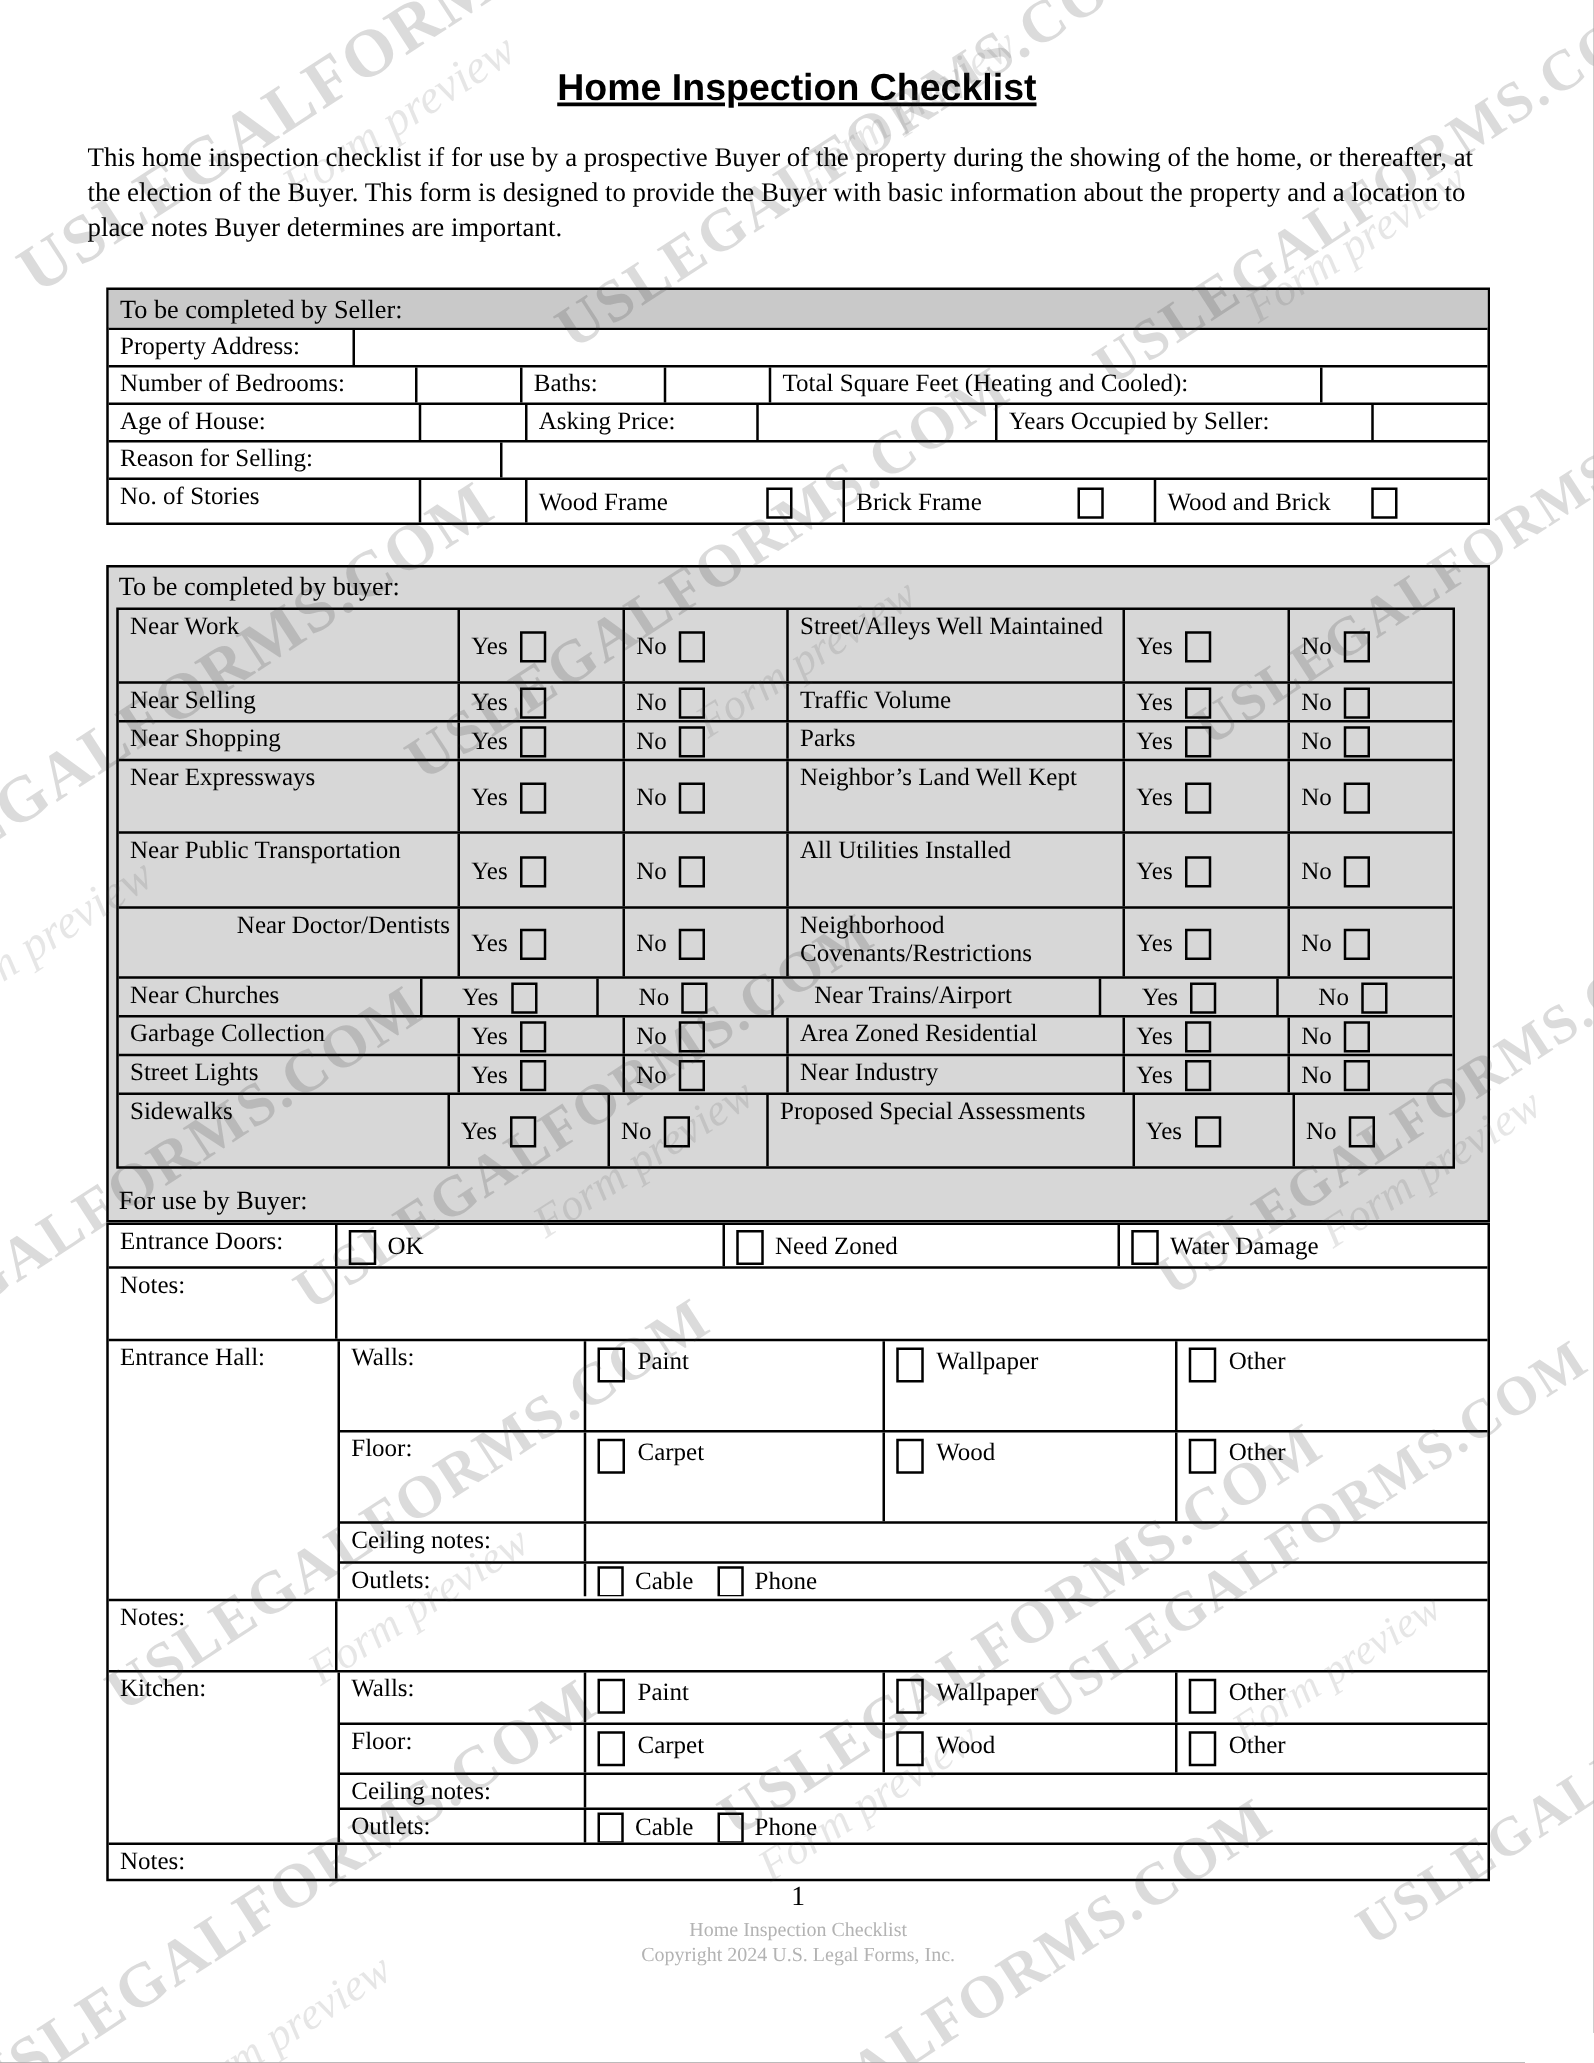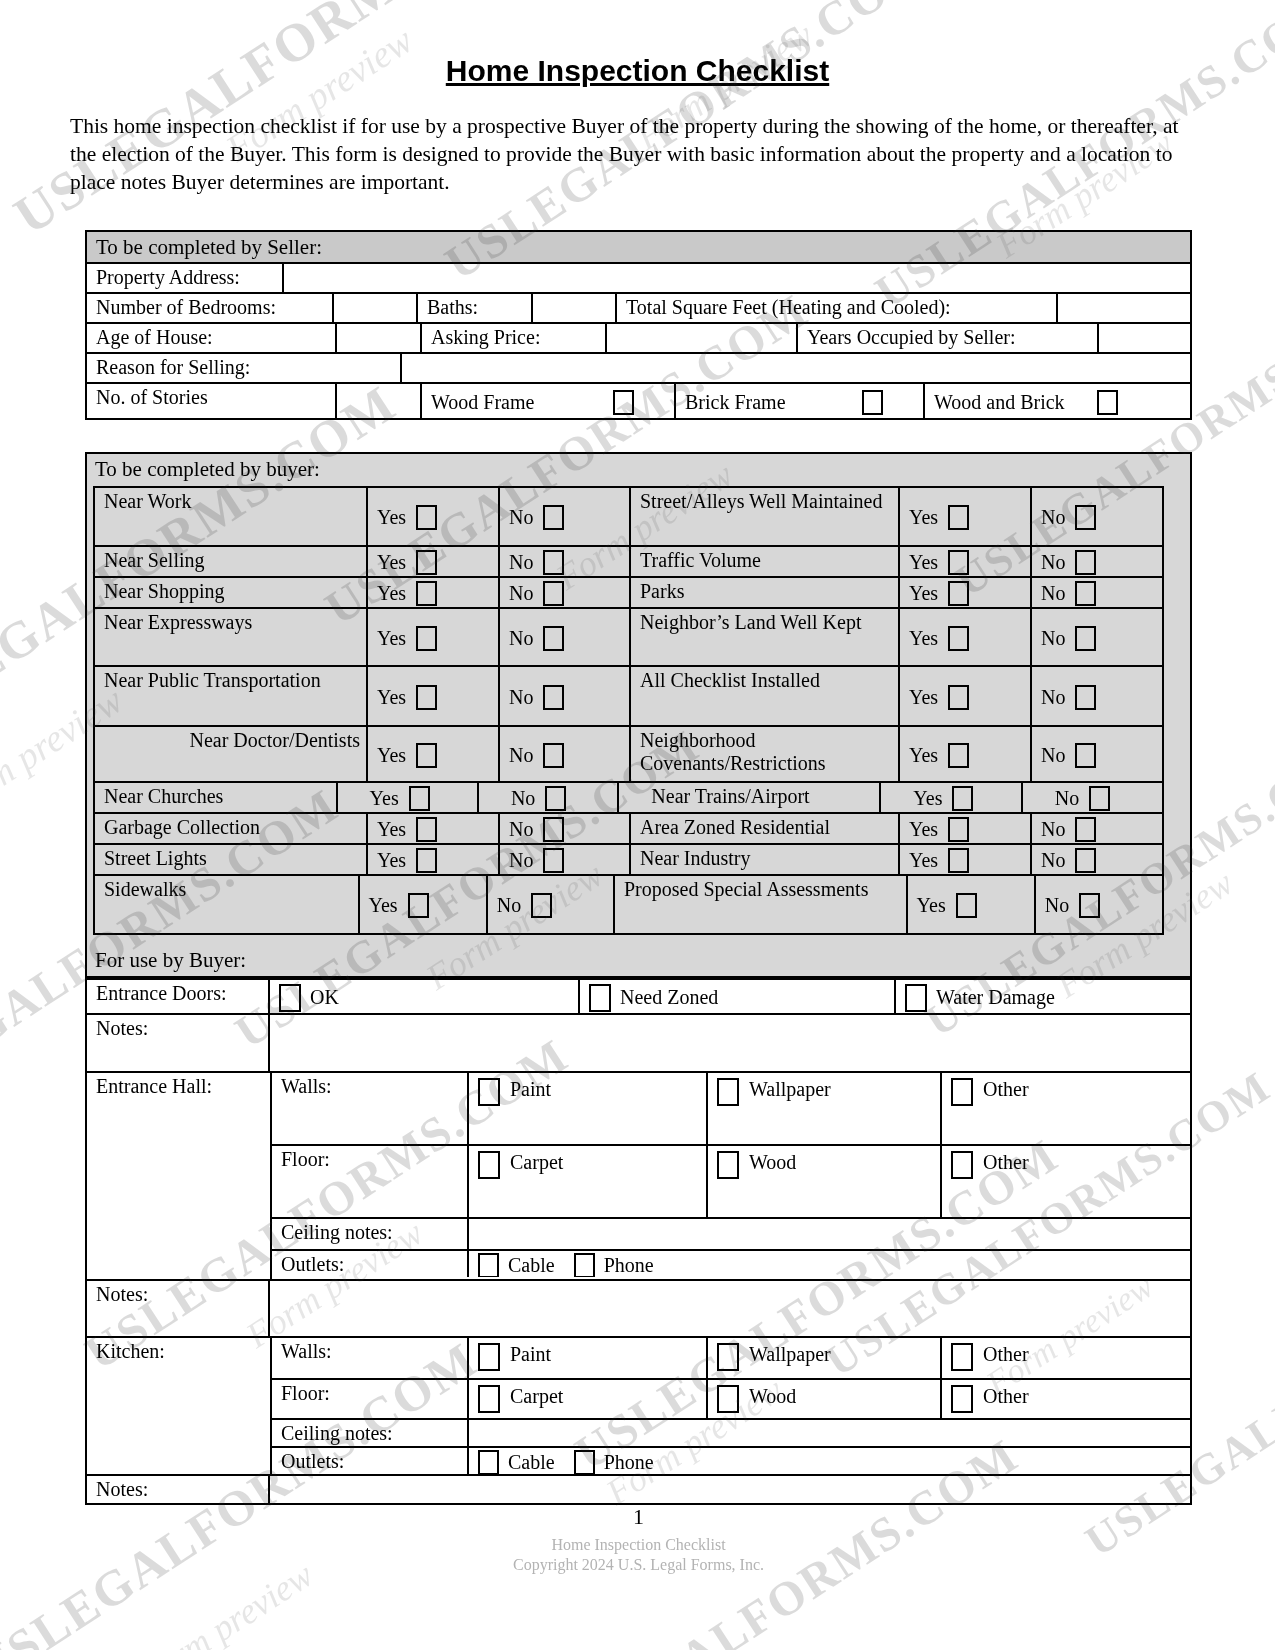--- a/index.html
+++ b/index.html
@@ -206,21 +206,21 @@
       <div class="trow" style="height:60px;">
         <div class="c" style="width:273px;">Near Public Transportation</div>
         <div class="c yn" style="width:132px;">
             <span>Yes</span>
             <span class="cb"></span>
           </div>
         <div class="c yn" style="width:131px;">
             <span>No</span>
             <span class="cb"></span>
           </div>
-        <div class="c" style="width:269px;">All Checklist Installed</div>
+        <div class="c" style="width:269px;">All Utilities Installed</div>
         <div class="c yn" style="width:132px;">
             <span>Yes</span>
             <span class="cb"></span>
           </div>
         <div class="c yn last" style="width:130px;">
             <span>No</span>
             <span class="cb"></span>
           </div>
       </div>
 

